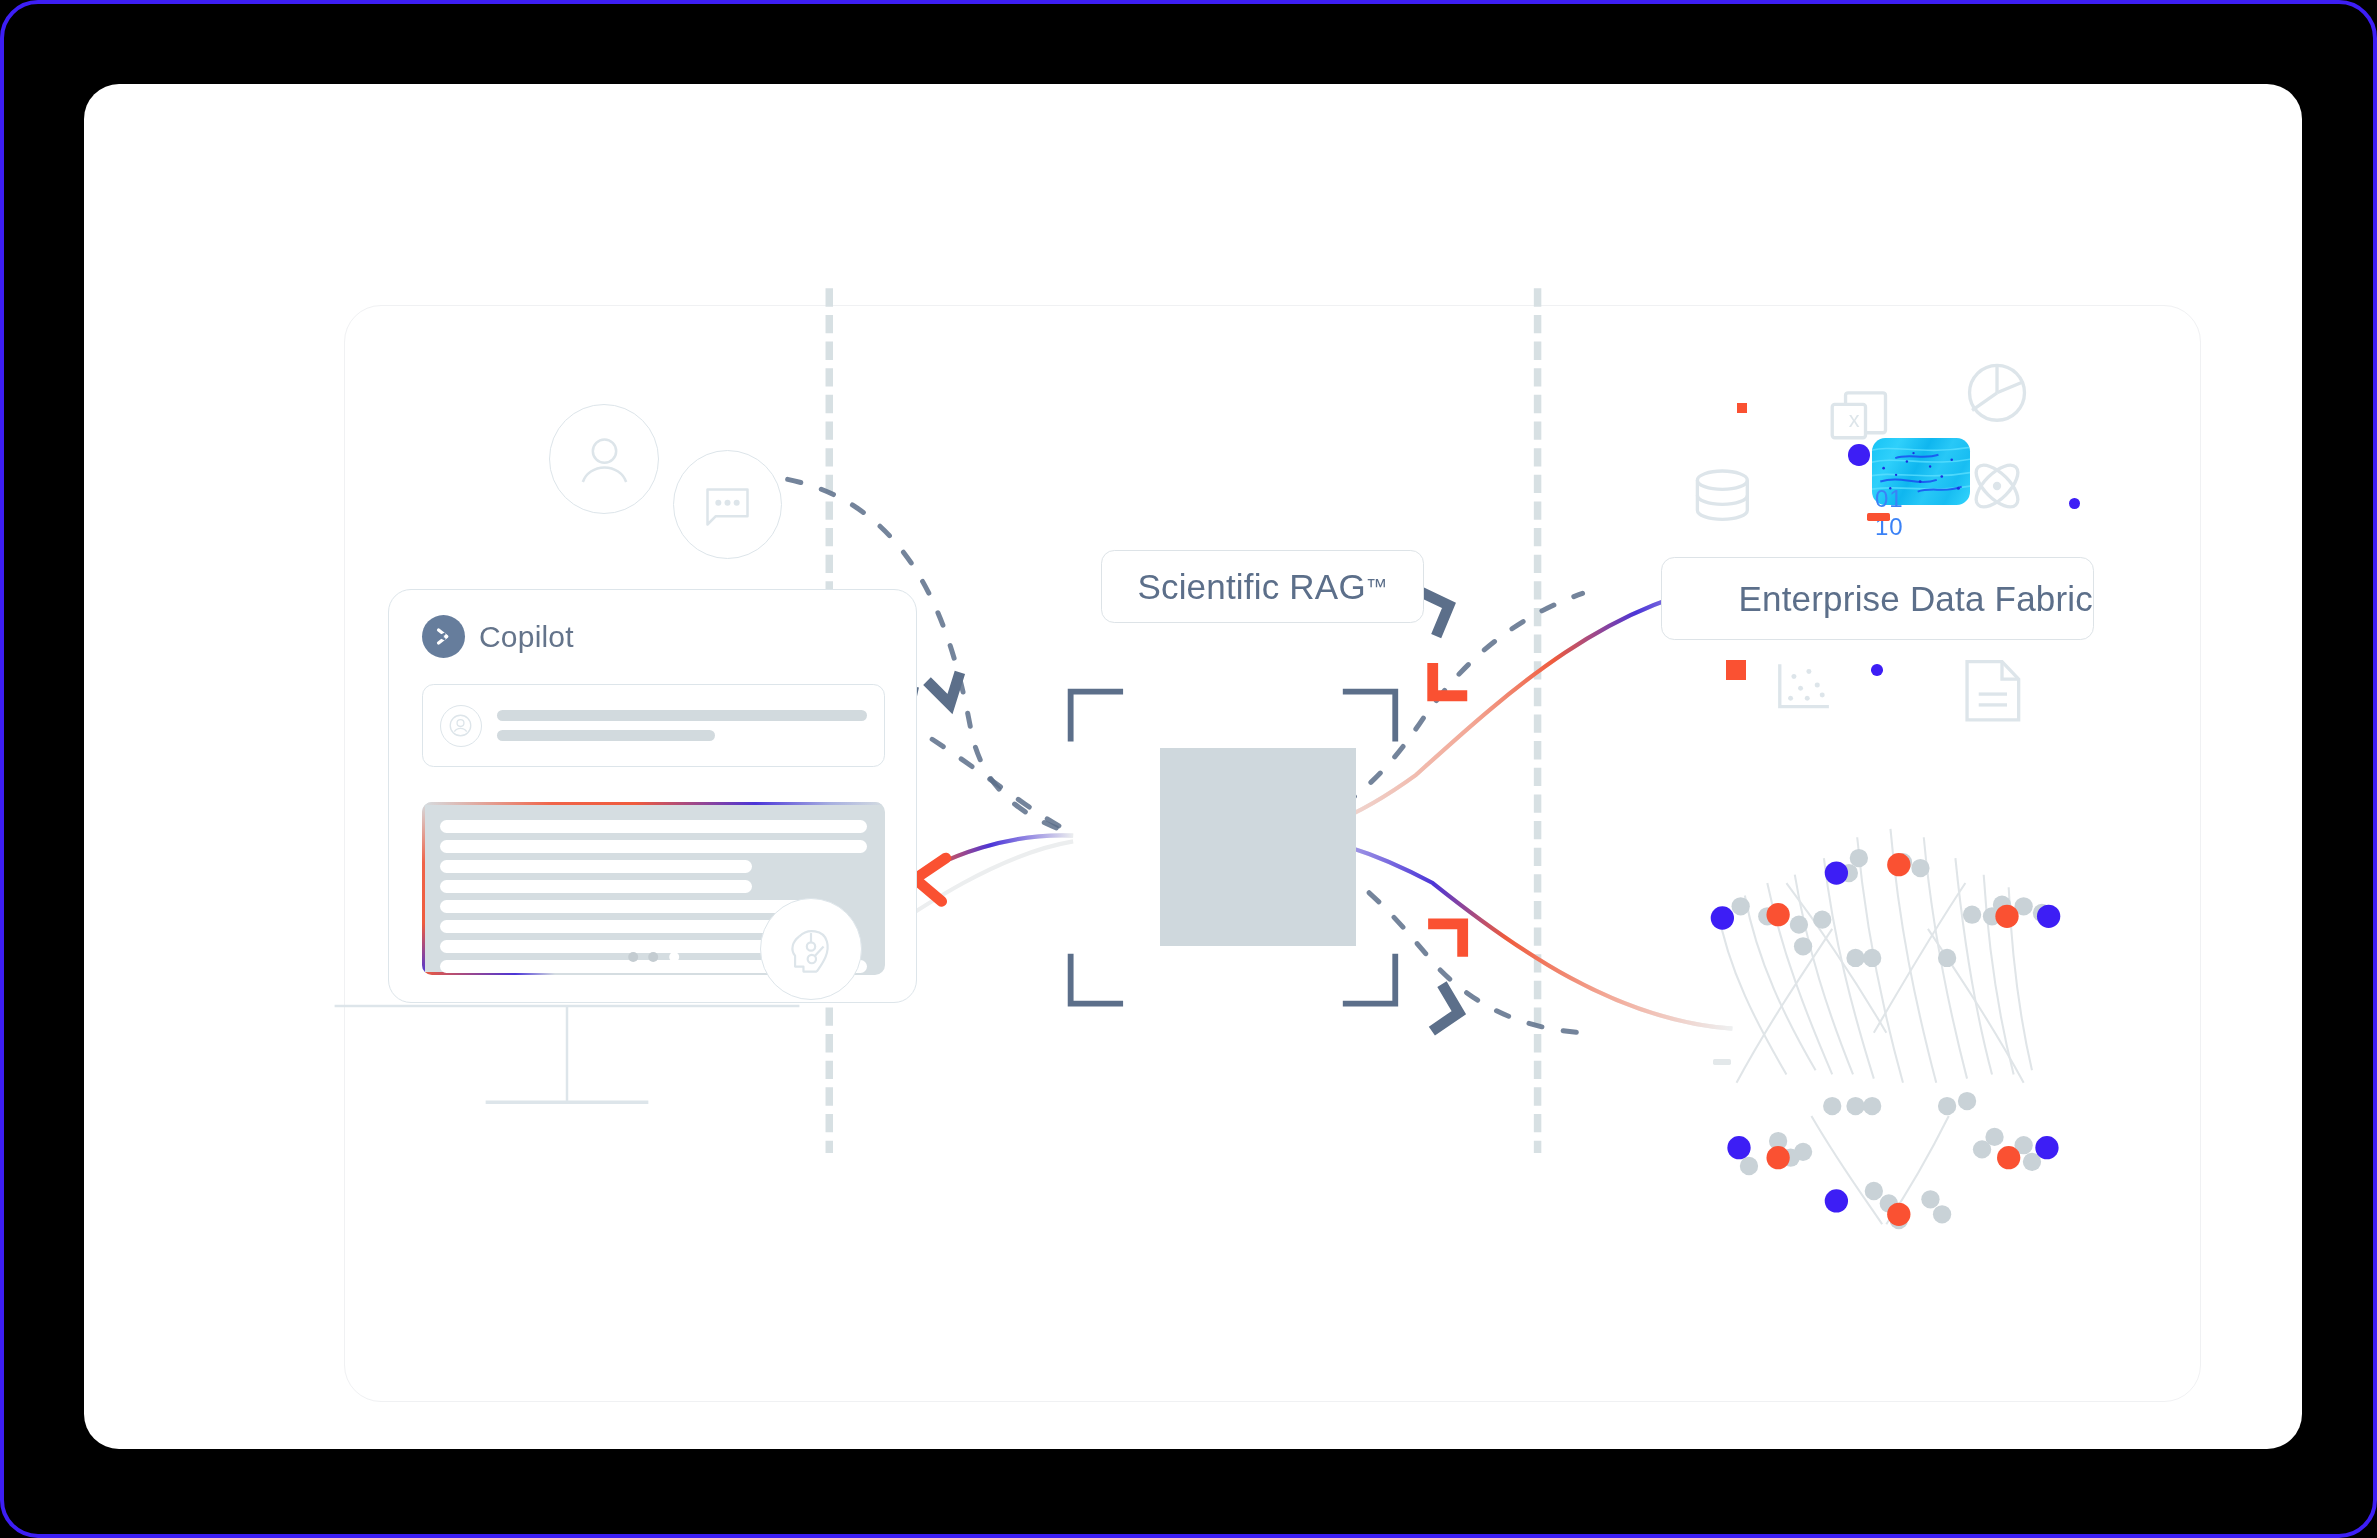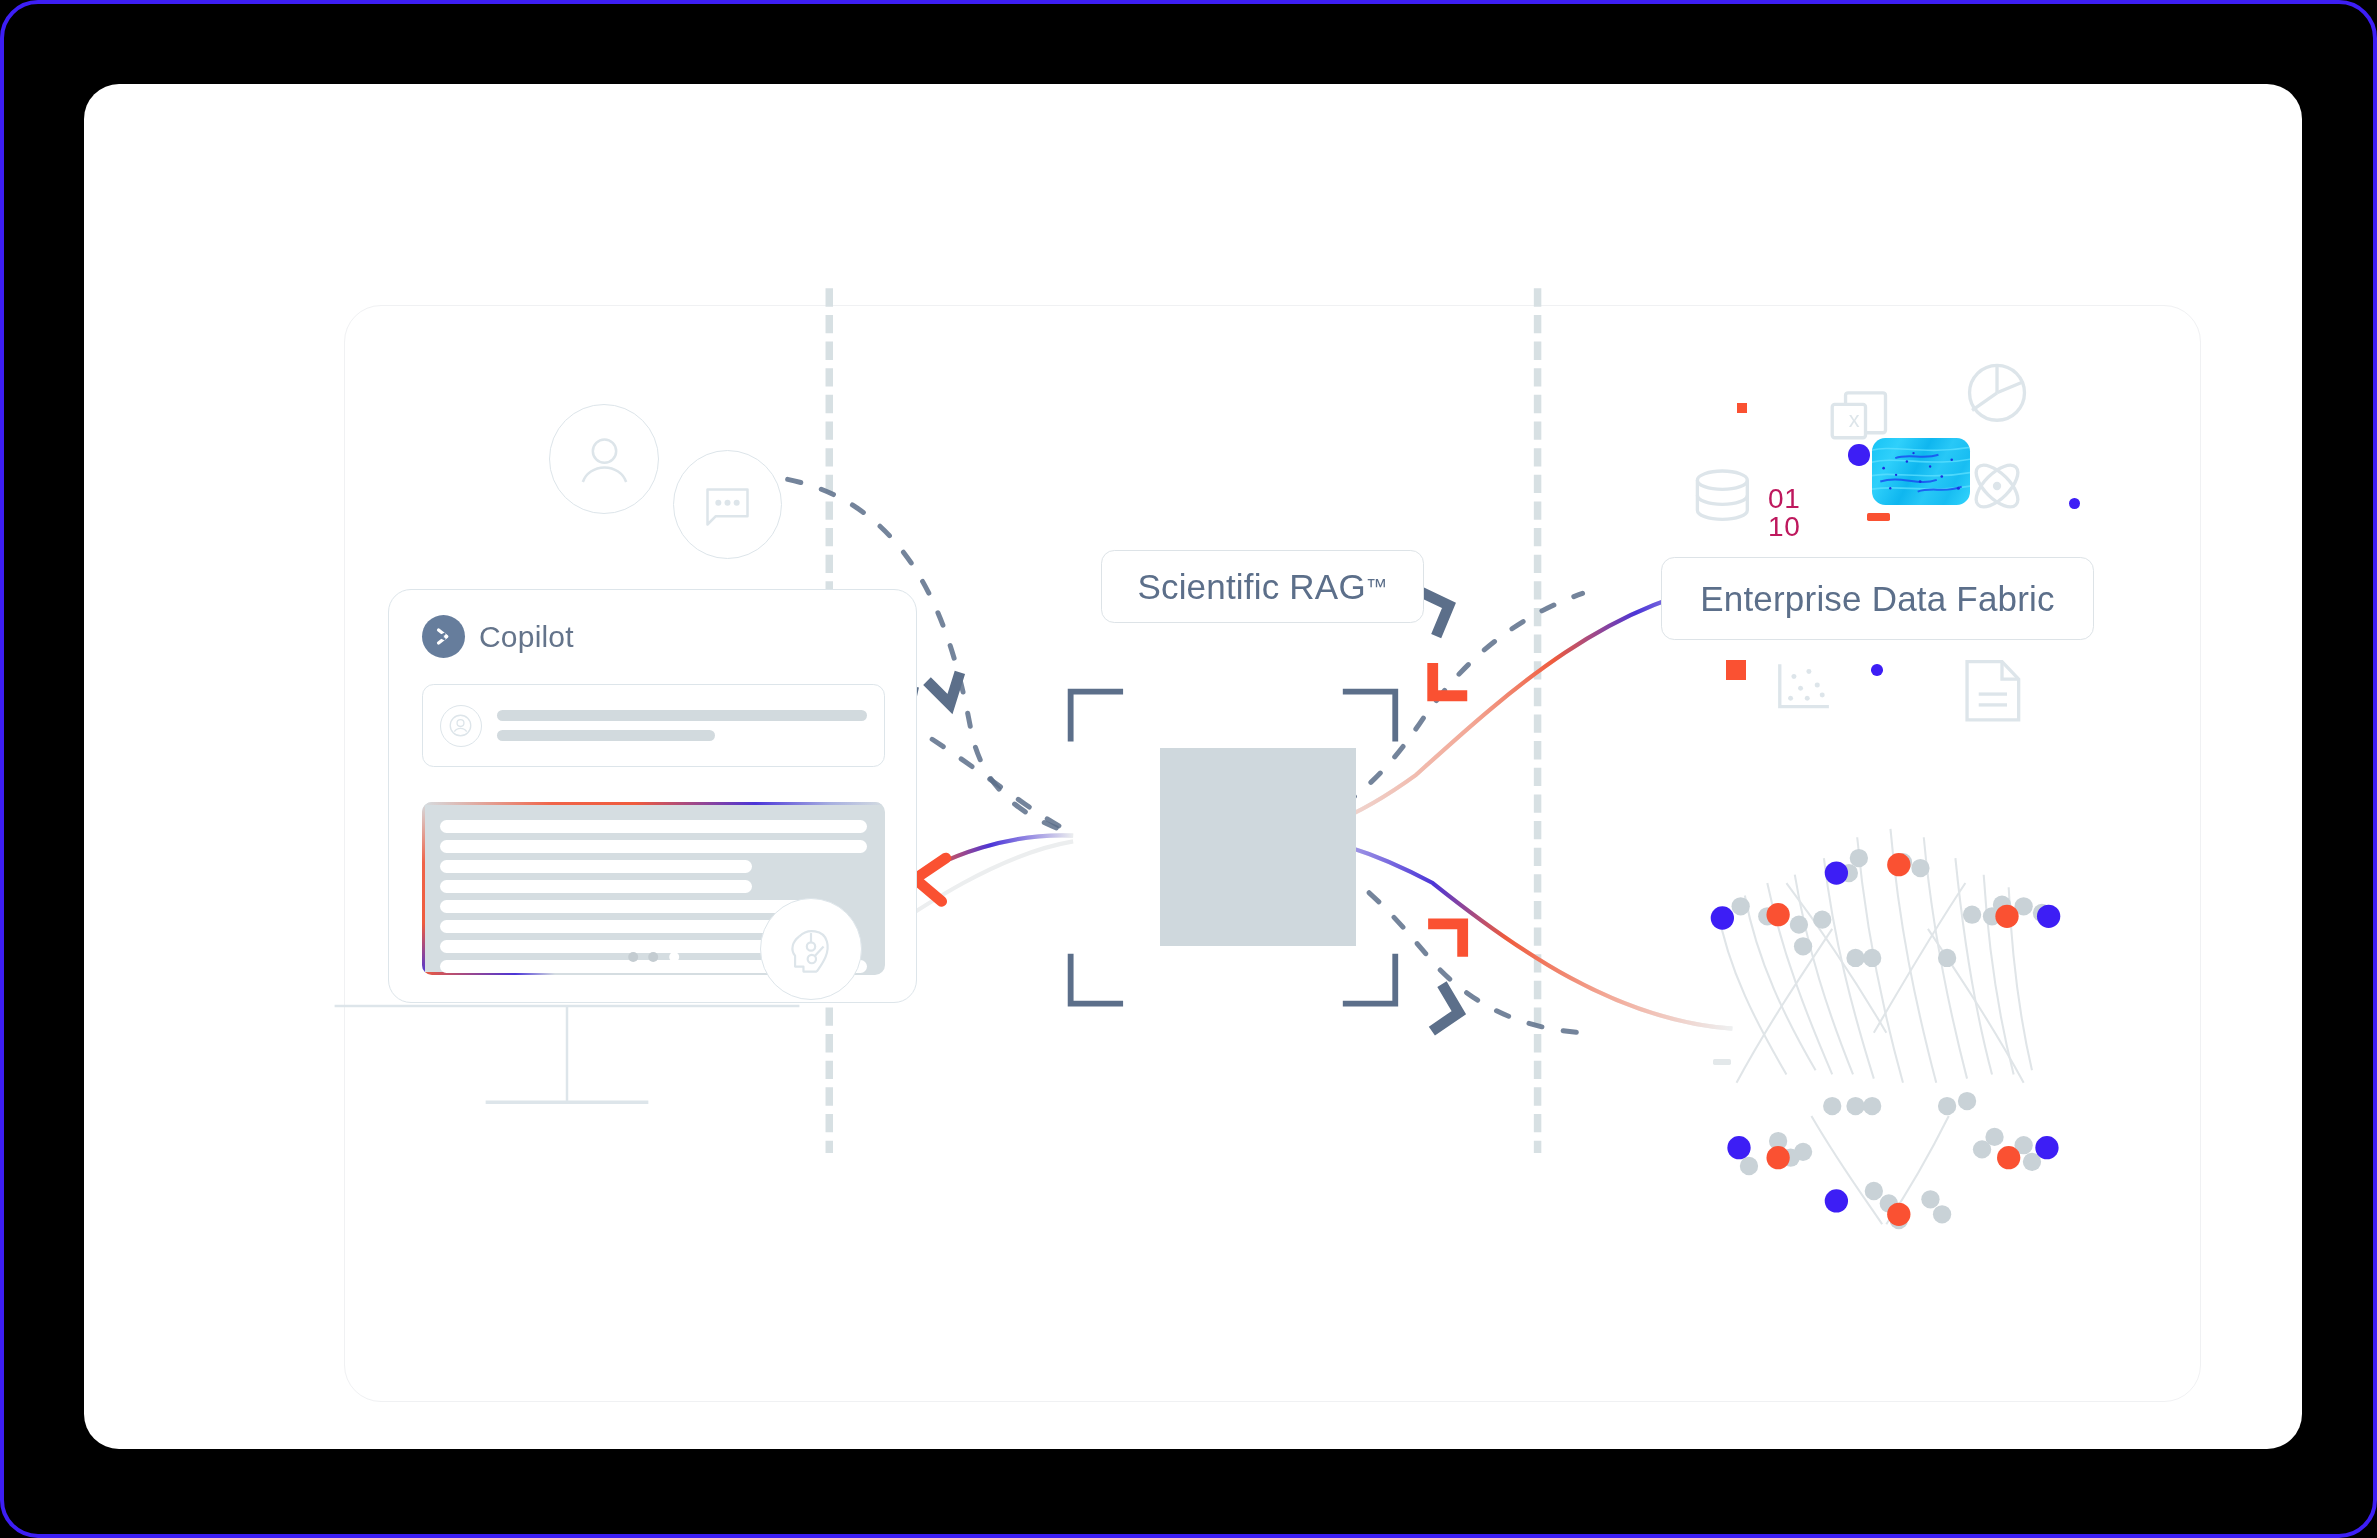--- a/index.html
+++ b/index.html
@@ -78,20 +78,21 @@
   #pill-rag {
     left: 1017px; top: 466px;
     width: 323px; height: 73px;
     font-size: 35px;
   }
   #pill-rag .tm { font-size: 21.6px; vertical-align: 13.3px; }
   #pill-edf {
     left: 1577px; top: 473px;
     width: 433px; height: 83px;
     font-size: 35px;
+    justify-content: flex-end;
   }
   #pill-kg {
     left: 1618px; top: 909px;
     width: 365px; height: 83px;
     font-size: 35px;
   }
 
   
   #copilot-monitor {
     position: absolute;
@@ -209,24 +210,24 @@
     position: absolute;
     left: 1788px; top: 354px;
     width: 98px; height: 67px;
     border-radius: 13.3px;
     overflow: hidden;
     background: linear-gradient(118deg,#17c3f5 0%,#2fd0fb 22%,#0fb6ef 45%,#28c8f7 62%,#18bdf2 80%,#34d5fc 100%);
   }
 
   #binary-text {
     position: absolute;
-    left: 1684px; top: 401px;
-    font-size: 28px;
+    left: 1791px; top: 401px;
+    font-size: 24px;
     line-height: 28px;
-    color: #be185d;
+    color: #3b82f6;
     letter-spacing: 0.8px;
   }
 </style>
 </head>
 <body>
 
 <div id="device-frame">
   <div id="screen-panel">
 
     <div id="diagram-card"></div>

